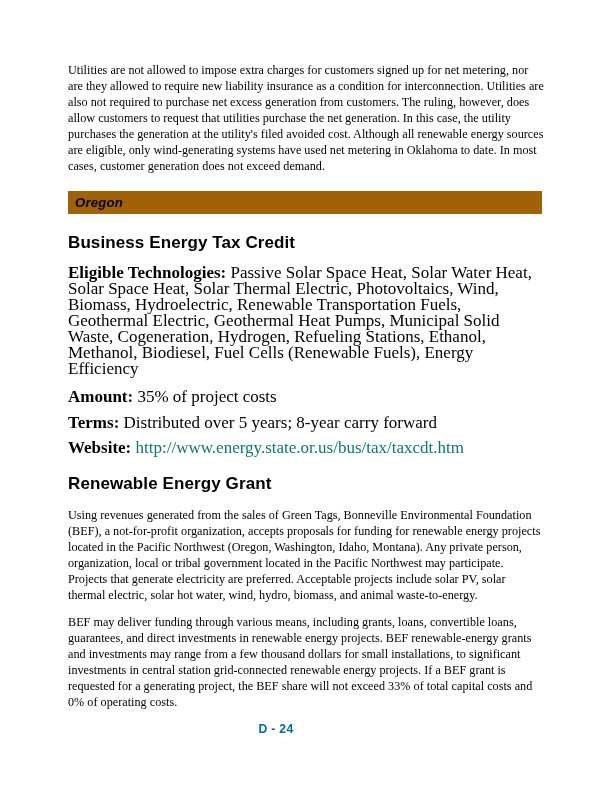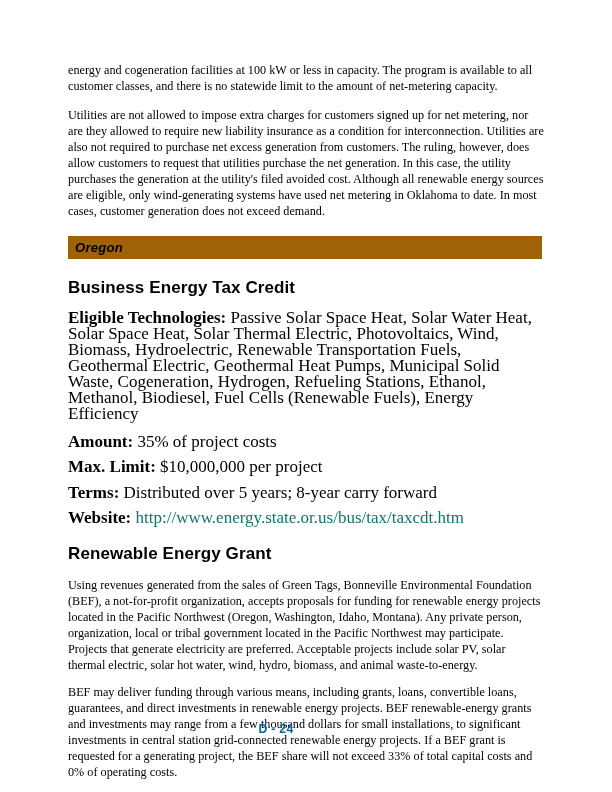--- a/index.html
+++ b/index.html
@@ -116,44 +116,39 @@
     letter-spacing: 0.3px;
   }
 </style>
 </head>
 <body>
 
 <div class="page">
 
   <div class="content">
 
-    <p class="para">energy and cogeneration facilities at 100 kW or less in capacity. The program is available to all customer classes, and there is no statewide limit to the amount of net-metering capacity.</p>
 
     <p class="para">Utilities are not allowed to impose extra charges for customers signed up for net metering, nor are they allowed to require new liability insurance as a condition for interconnection. Utilities are also not required to purchase net excess generation from customers. The ruling, however, does allow customers to request that utilities purchase the net generation. In this case, the utility purchases the generation at the utility's filed avoided cost. Although all renewable energy sources are eligible, only wind-generating systems have used net metering in Oklahoma to date. In most cases, customer generation does not exceed demand.</p>
 
     <div class="state-band">
       <span class="state-band-label">Oregon</span>
     </div>
 
     <div class="program-heading">Business Energy Tax Credit</div>
 
     <p class="field multiline">
       <span class="field-label">Eligible Technologies:</span>
       <span class="field-value">Passive Solar Space Heat, Solar Water Heat, Solar Space Heat, Solar Thermal Electric, Photovoltaics, Wind, Biomass, Hydroelectric, Renewable Transportation Fuels, Geothermal Electric, Geothermal Heat Pumps, Municipal Solid Waste, Cogeneration, Hydrogen, Refueling Stations, Ethanol, Methanol, Biodiesel, Fuel Cells (Renewable Fuels), Energy Efficiency</span>
     </p>
 
     <p class="field">
       <span class="field-label">Amount:</span>
       <span class="field-value">35% of project costs</span>
     </p>
 
-    <p class="field">
-      <span class="field-label">Max. Limit:</span>
-      <span class="field-value">$10,000,000 per project</span>
-    </p>
 
     <p class="field">
       <span class="field-label">Terms:</span>
       <span class="field-value">Distributed over 5 years; 8-year carry forward</span>
     </p>
 
     <p class="field">
       <span class="field-label">Website:</span>
       <a class="link" href="#">http://www.energy.state.or.us/bus/tax/taxcdt.htm</a>
     </p>

